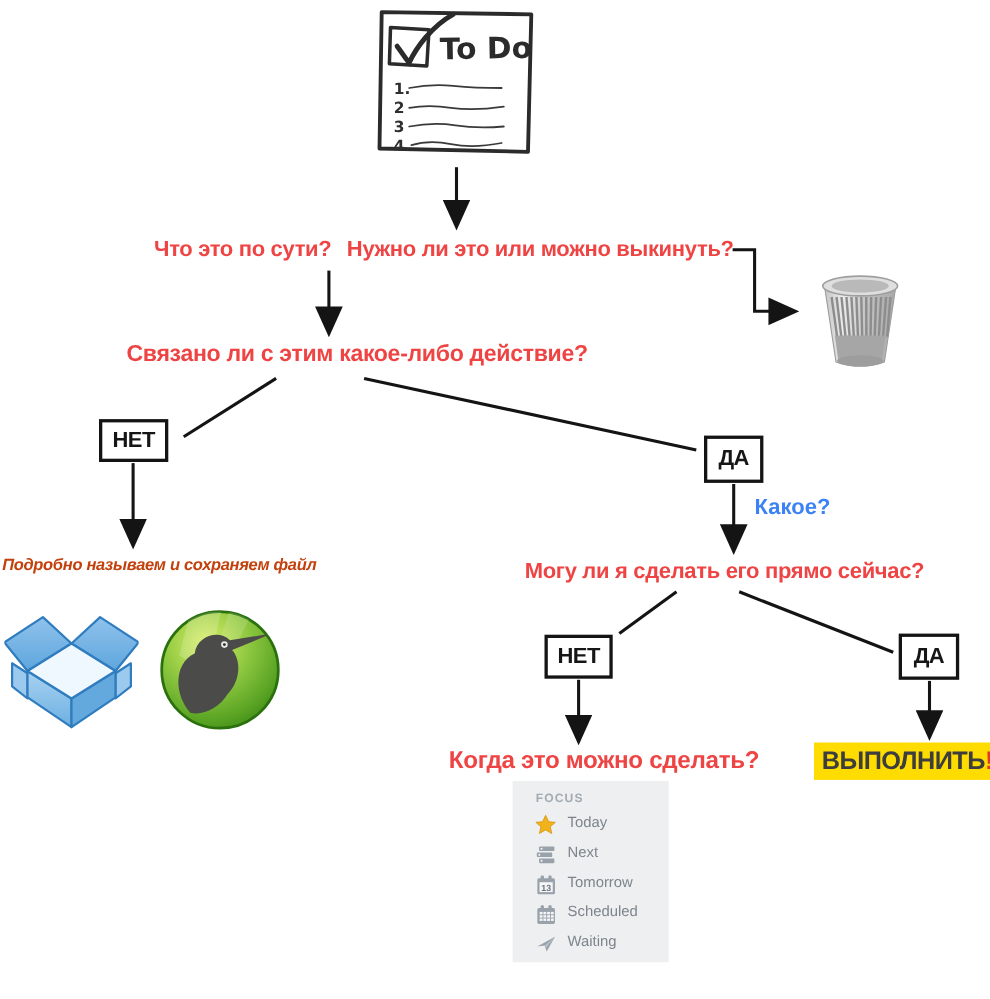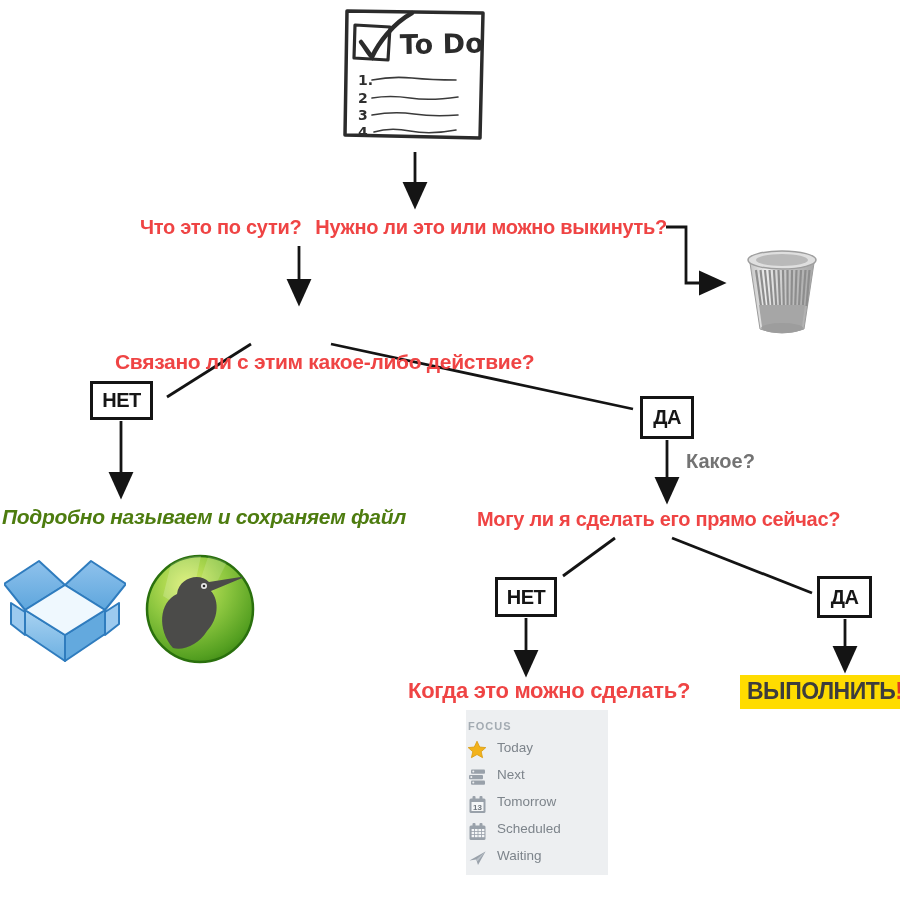--- a/index.html
+++ b/index.html
@@ -7,41 +7,41 @@
     position:relative;width:900px;height:875px;background:#ffffff;overflow:hidden;
     font-family:"Liberation Sans",sans-serif;color:#161616;
   }
   .abs{position:absolute;}
   .q{
     position:absolute;font-weight:bold;font-size:20px;color:#ef4444;
     white-space:nowrap;letter-spacing:-0.3px;
   }
   .q .gap{display:inline-block;width:14px;}
   .note{
-    position:absolute;font-weight:bold;font-style:italic;font-size:21px;
-    white-space:nowrap;letter-spacing:-0.3px;color:#4d7c0f;
+    position:absolute;font-weight:bold;font-style:italic;font-size:15px;
+    white-space:nowrap;letter-spacing:-0.3px;color:#c2410c;
   }
   .which{
-    position:absolute;font-weight:bold;font-size:20px;color:#737373;white-space:nowrap;
+    position:absolute;font-weight:bold;font-size:20px;color:#3b82f6;white-space:nowrap;
   }
   .ynbox{
     position:absolute;background:#ffffff;border:3px solid #141414;
     display:flex;align-items:center;justify-content:center;
     font-weight:bold;font-size:20px;letter-spacing:-0.5px;box-sizing:border-box;
   }
   .do-band{
     position:absolute;background:#FFDC00;padding:3px 7px 4px 7px;
     font-weight:bold;font-size:23px;letter-spacing:-0.5px;white-space:nowrap;
   }
   .do-band .txt{color:#3d3d3d;}
   .do-band .bang{color:#E23A22;}
   
   .focus-panel{
     position:absolute;left:466px;top:710px;width:142px;height:192px;
-    background:#EDEFF1;box-sizing:border-box;padding:8px 0 0 0;
+    background:#EDEFF1;box-sizing:border-box;padding:8px 0 0 19px;
   }
   .focus-header{
     font-size:11px;font-weight:bold;color:#A3ABB2;letter-spacing:1px;
     margin:2px 0 8px 2px;
   }
   .focus-item{
     display:flex;height:27px;cursor:default;
   }
   .focus-item .ficon{width:22px;height:20px;display:flex;align-items:center;justify-content:center;margin-right:9px;flex:0 0 22px;}
   .focus-item .flabel{font-size:13.5px;color:#7D848B;}
@@ -120,21 +120,21 @@
       <line x1="58" y1="22" x2="56" y2="58"></line>
         <line x1="62.5" y1="22" x2="59.8" y2="58"></line>
       <line x1="66.5" y1="22" x2="63.5" y2="58"></line>
     </g>
     <path d="M16,57 L62,57 L59,79 Q39,87 19,79 Z" fill="#a6a6a6"></path>
     <ellipse cx="39" cy="80" rx="21" ry="5" fill="#9d9d9d"></ellipse>
     <ellipse cx="39" cy="12" rx="34" ry="9" fill="#dfdfdf" stroke="#9e9e9e" stroke-width="1.5"></ellipse>
     <ellipse cx="39" cy="12" rx="26" ry="6" fill="#b9b9b9"></ellipse>
   </svg>
 
-  <div class="q" style="left:115px;top:310px;font-size:21px;margin-top:40px;">
+  <div class="q" style="left:115px;top:310px;font-size:21px;">
     <span>Связано ли с этим какое-либо действие?</span>
   </div>
 
   <div class="ynbox" style="left:90px;top:381px;width:63px;height:39px;">
     <span>НЕТ</span>
   </div>
   <div class="ynbox" style="left:640px;top:396px;width:54px;height:43px;">
     <span>ДА</span>
   </div>
 

